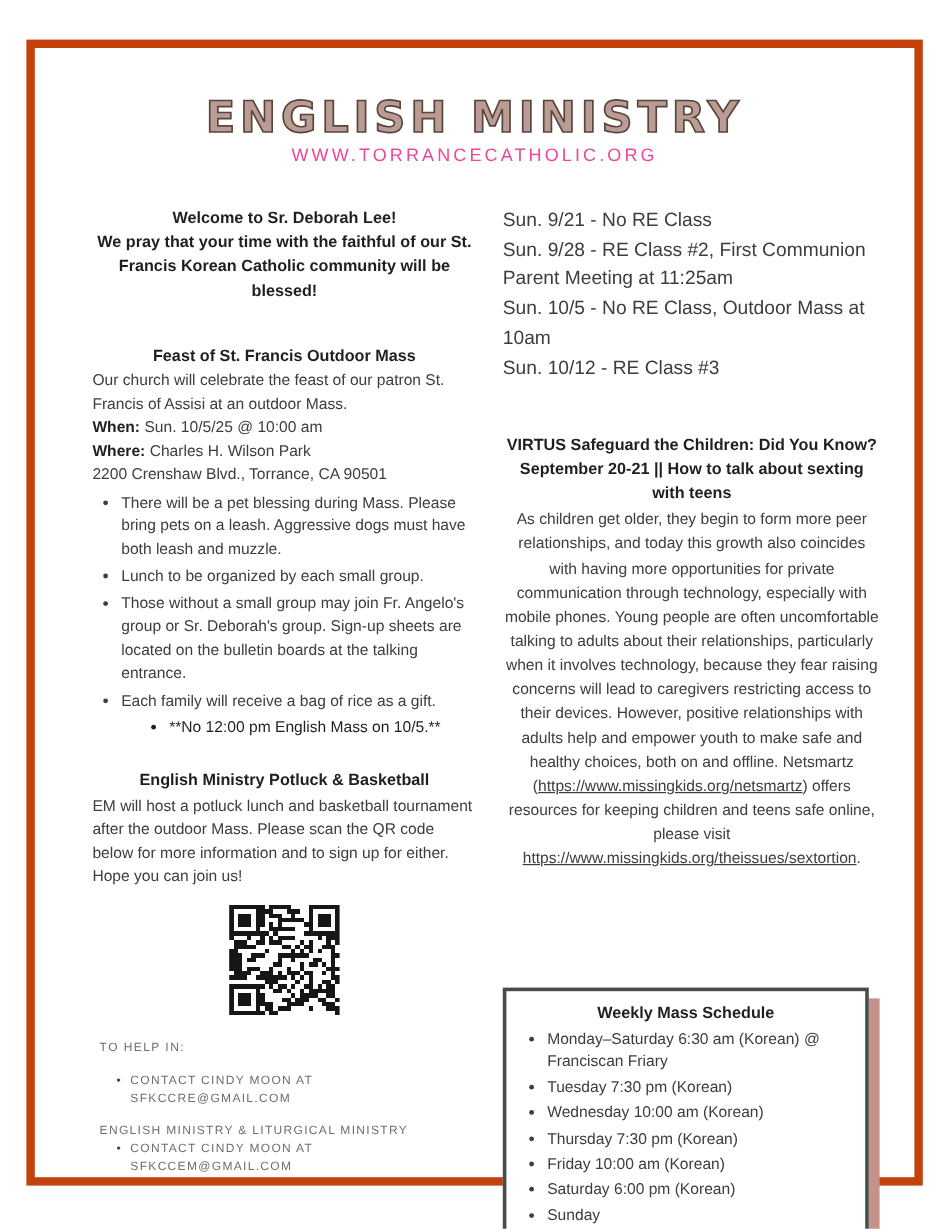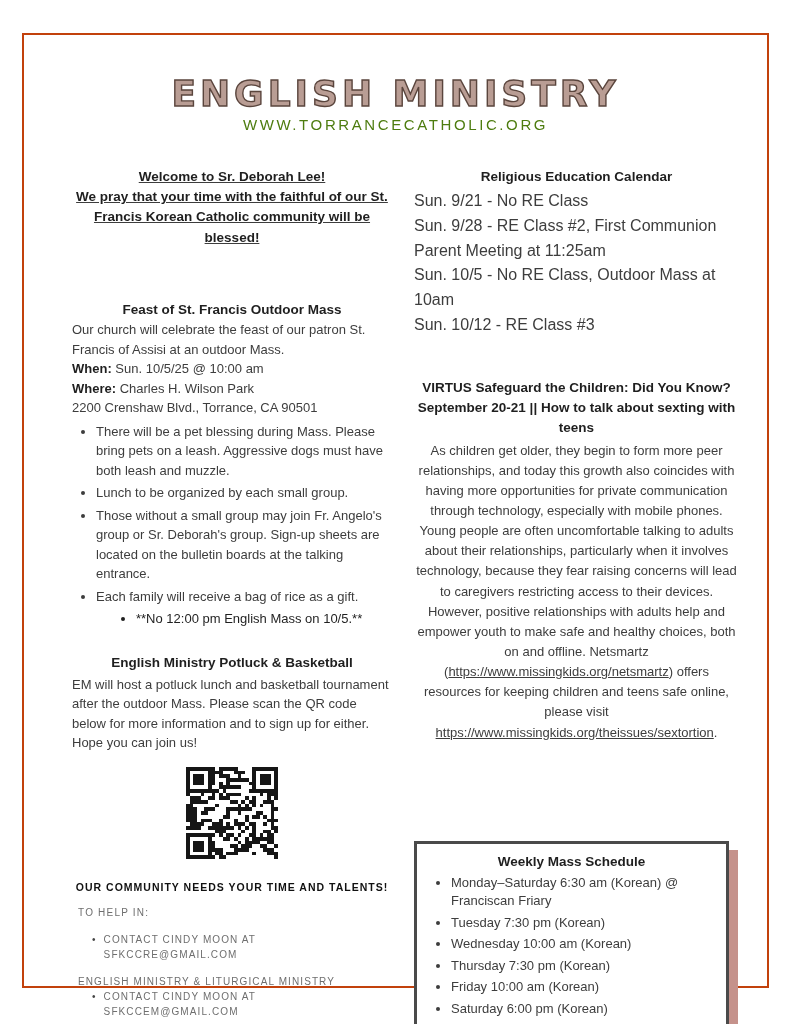--- a/index.html
+++ b/index.html
@@ -1,37 +1,37 @@
 <!DOCTYPE html>
 <html style="--title-fill: #b99d94; --title-outline: #5a453d; --box-border: #4a4a4a; --box-shadow: #c5928b; --link: #3d3d3d;"><head>
 <meta charset="utf-8">
 <style>
   html,body{margin:0;padding:0;background:#ffffff;}
   body{width:791px;height:1024px;position:relative;overflow:hidden;
        font-family:"Liberation Sans","DejaVu Sans",sans-serif;color:#3d3d3d;}
   .page{position:absolute;left:22px;top:33px;width:747px;height:955px;
-        background:#fff;border:2px solid #c2410c;box-sizing:border-box;}
+        background:#fff;border:7px solid #c2410c;box-sizing:border-box;}
 
   
   .header{text-align:center;padding-top:40px;}
   .title{font-family:"DejaVu Sans","Liberation Sans",sans-serif;
          font-size:36px;font-weight:700;letter-spacing:4px;
          color:var(--title-fill,#b99d94);
          -webkit-text-stroke:1.4px var(--title-outline,#5a453d);
          line-height:1.05;}
-  .site-url{font-size:15px;letter-spacing:2.6px;color:#4d7c0f;margin-top:3px;font-weight:500;}
+  .site-url{font-size:15px;letter-spacing:2.6px;color:#ec4899;margin-top:3px;font-weight:500;}
 
   
   .columns{display:flex;gap:22px;padding:34px 28px 0 48px;box-sizing:border-box;}
   .col-left{width:320px;flex:none;}
   .col-right{flex:1;min-width:0;}
 
   .h-bold{font-weight:700;color:#1f1f1f;font-size:13.5px;text-align:center;line-height:1.5;}
   .body-text{font-size:13px;line-height:1.5;color:#3d3d3d;}
-  .welcome{margin-bottom:52px;text-decoration:underline;}
+  .welcome{margin-bottom:34px;}
   .section{margin-bottom:8px;}
   .feast-head{margin-bottom:0;}
   b.inline-label{color:#1f1f1f;}
 
   ul.bullets{margin:4px 0 0 0;padding-left:24px;font-size:13px;line-height:1.5;color:#3d3d3d;}
   ul.bullets li{margin-bottom:3px;}
   li.strong{font-weight:400;color:#1f1f1f;margin-left:40px;}
 
   .potluck{margin-top:24px;}
   .potluck .h-bold{margin-bottom:2px;}
@@ -434,21 +434,20 @@
             <rect x="5" y="24" width="1" height="1" fill="#161616"></rect>
             <rect x="6" y="24" width="1" height="1" fill="#161616"></rect>
             <rect x="7" y="24" width="1" height="1" fill="#161616"></rect>
             <rect x="9" y="24" width="1" height="1" fill="#161616"></rect>
             <rect x="10" y="24" width="1" height="1" fill="#161616"></rect>
             <rect x="24" y="24" width="1" height="1" fill="#161616"></rect>
           </svg>
       </div>
 
       <div class="volunteer">
-        <div class="vol-head">OUR COMMUNITY NEEDS YOUR TIME AND TALENTS!</div>
         <div class="vol-intro">TO HELP IN:</div>
 
         <div class="vol-group">
           <div class="vol-contact">
               <span class="vol-dot">•</span>
               <span>CONTACT CINDY MOON AT SFKCCRE@GMAIL.COM</span>
             </div>
         </div>
         <div class="vol-group">
           <div class="vol-area">ENGLISH MINISTRY &amp; LITURGICAL MINISTRY</div>
@@ -458,21 +457,20 @@
             </div>
         </div>
 
       </div>
 
     </div>
 
     <div class="col-right">
 
       <div class="re-cal">
-        <div class="h-bold">Religious Education Calendar</div>
         <div class="re-line">Sun. 9/21 - No RE Class</div>
         <div class="re-line">Sun. 9/28 - RE Class #2, First Communion Parent Meeting at 11:25am</div>
         <div class="re-line">Sun. 10/5 - No RE Class, Outdoor Mass at 10am</div>
         <div class="re-line">Sun. 10/12 - RE Class #3</div>
       </div>
 
       <div class="virtus">
         <div class="h-bold">VIRTUS Safeguard the Children: Did You Know? September 20-21 || How to talk about sexting with teens</div>
         <p class="virtus-body" style="margin:0"><span>As children get older, they begin to form more peer relationships, and today this growth also coincides with having more opportunities for private communication through technology, especially with mobile phones. Young people are often uncomfortable talking to adults about their relationships, particularly when it involves technology, because they fear raising concerns will lead to caregivers restricting access to their devices. However, positive relationships with adults help and empower youth to make safe and healthy choices, both on and offline. Netsmartz (</span><a href="#">https://www.missingkids.org/netsmartz</a><span>) offers resources for keeping children and teens safe online, please visit </span><a href="#">https://www.missingkids.org/theissues/sextortion</a><span>.</span></p>
       </div>

